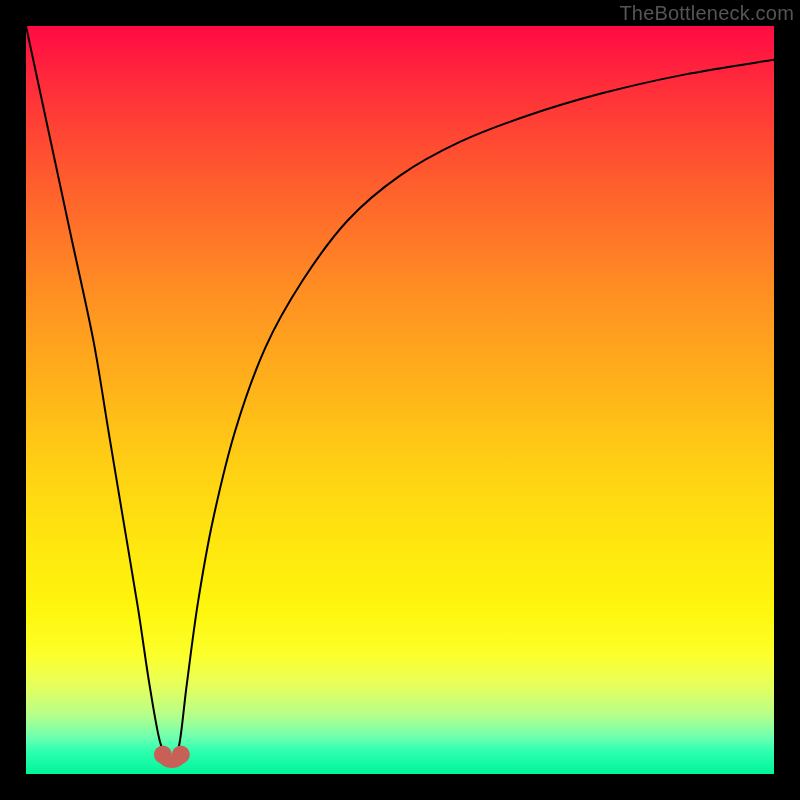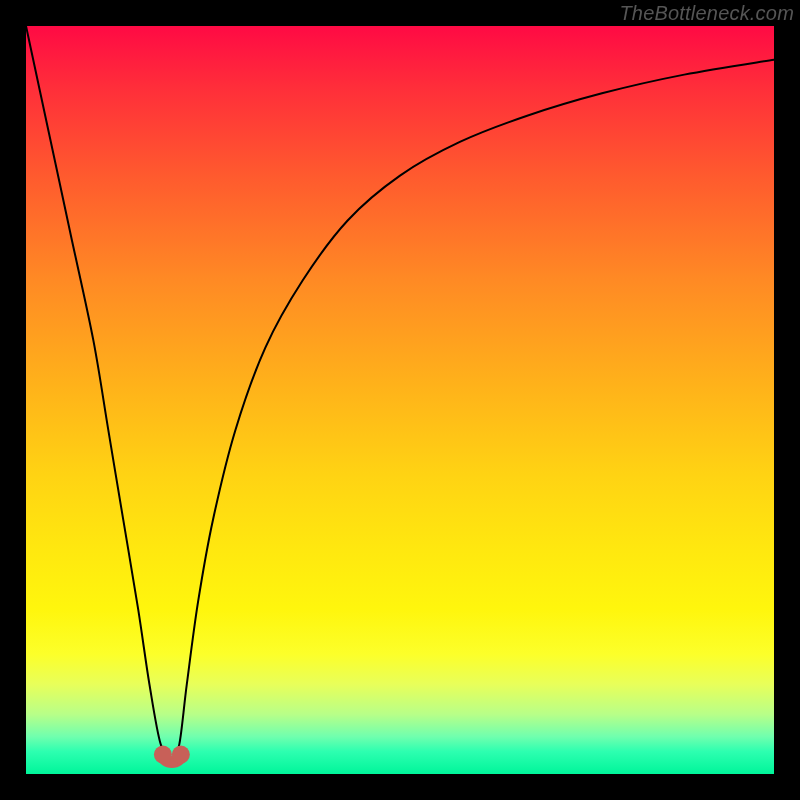--- a/index.html
+++ b/index.html
@@ -9,21 +9,20 @@
     height: 800px;
     overflow: hidden;
     font-family: Arial, Helvetica, sans-serif;
     background: #000;
   }
   .frame {
     position: relative;
     width: 800px;
     height: 800px;
     background: #000;
-    font-style: italic;
   }
   .plot-area {
     position: absolute;
     left: 26px;
     top: 26px;
     width: 748px;
     height: 748px;
     overflow: hidden;
   }
   .gradient-bg {

